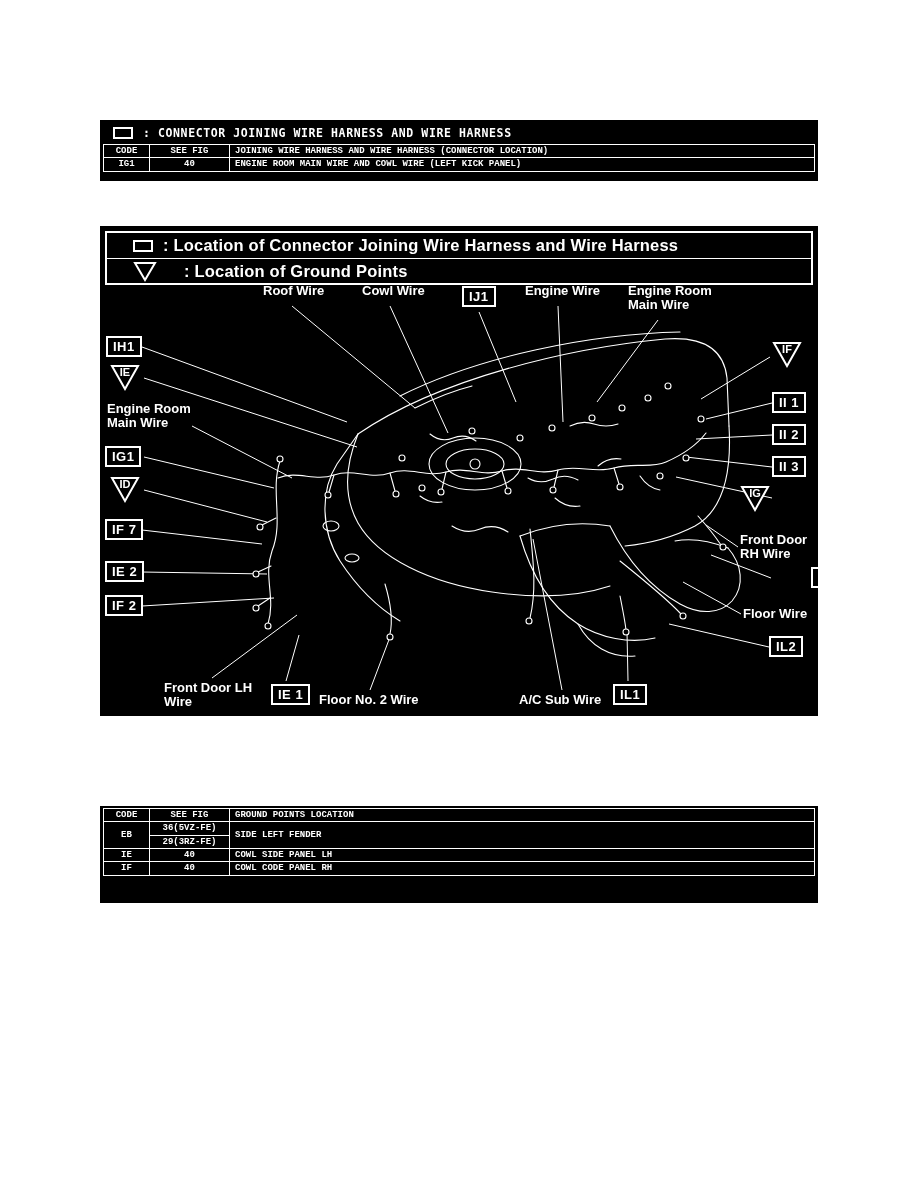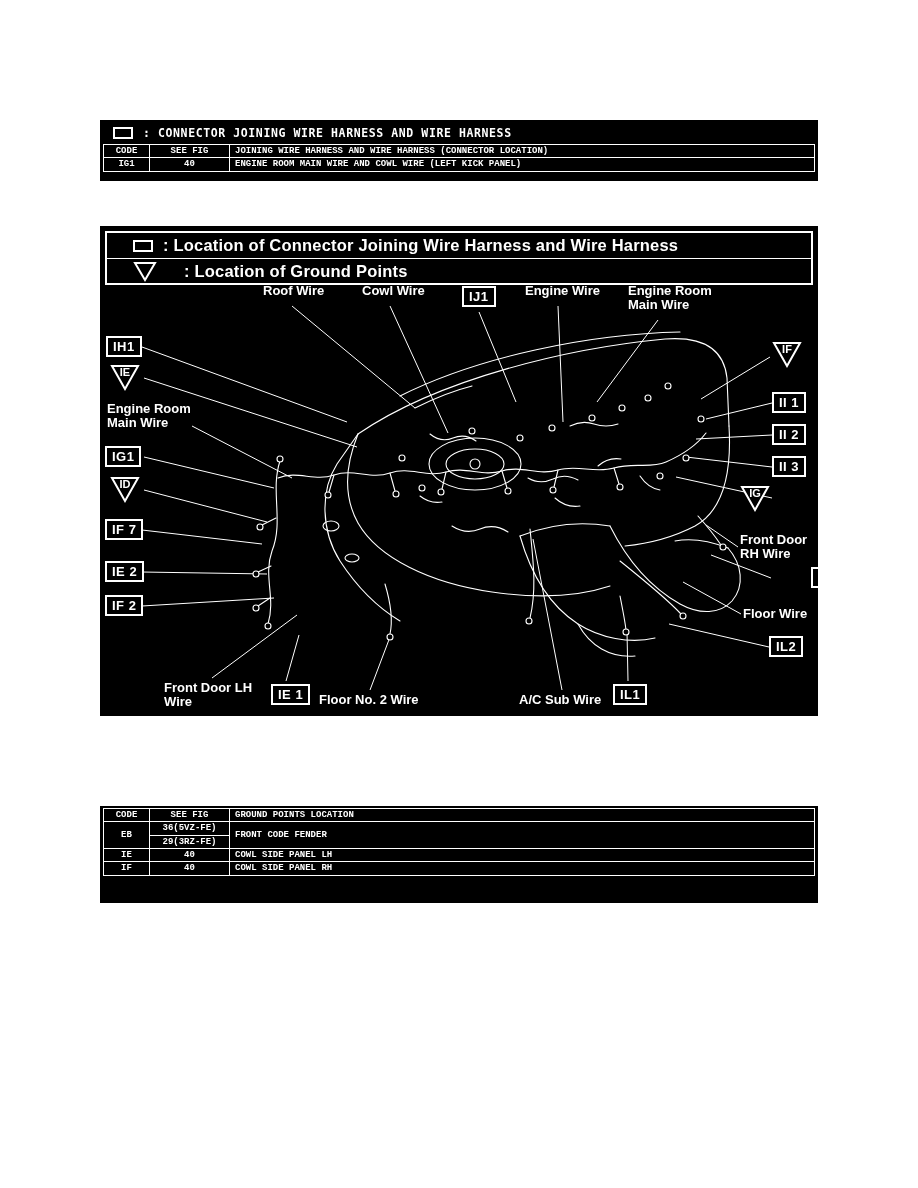--- a/index.html
+++ b/index.html
@@ -269,32 +269,32 @@
         </colgroup>
       <tbody>
           <tr>
         <td class="center">CODE</td>
         <td class="center">SEE FIG</td>
         <td>GROUND POINTS LOCATION</td>
       </tr>
       <tr>
         <td class="center" rowspan="2">EB</td>
         <td class="center">36(5VZ-FE)</td>
-        <td rowspan="2">FRONT CODE FENDER</td>
+        <td rowspan="2">SIDE LEFT FENDER</td>
       </tr>
       <tr>
         <td class="center">29(3RZ-FE)</td>
       </tr>
       <tr>
         <td class="center">IE</td>
         <td class="center">40</td>
         <td>COWL SIDE PANEL LH</td>
       </tr>
       <tr>
         <td class="center">IF</td>
         <td class="center">40</td>
-        <td>COWL SIDE PANEL RH</td>
+        <td>COWL CODE PANEL RH</td>
       </tr>
     </tbody>
       </table>
   </section>
 
 </div>
 
 </body></html>

